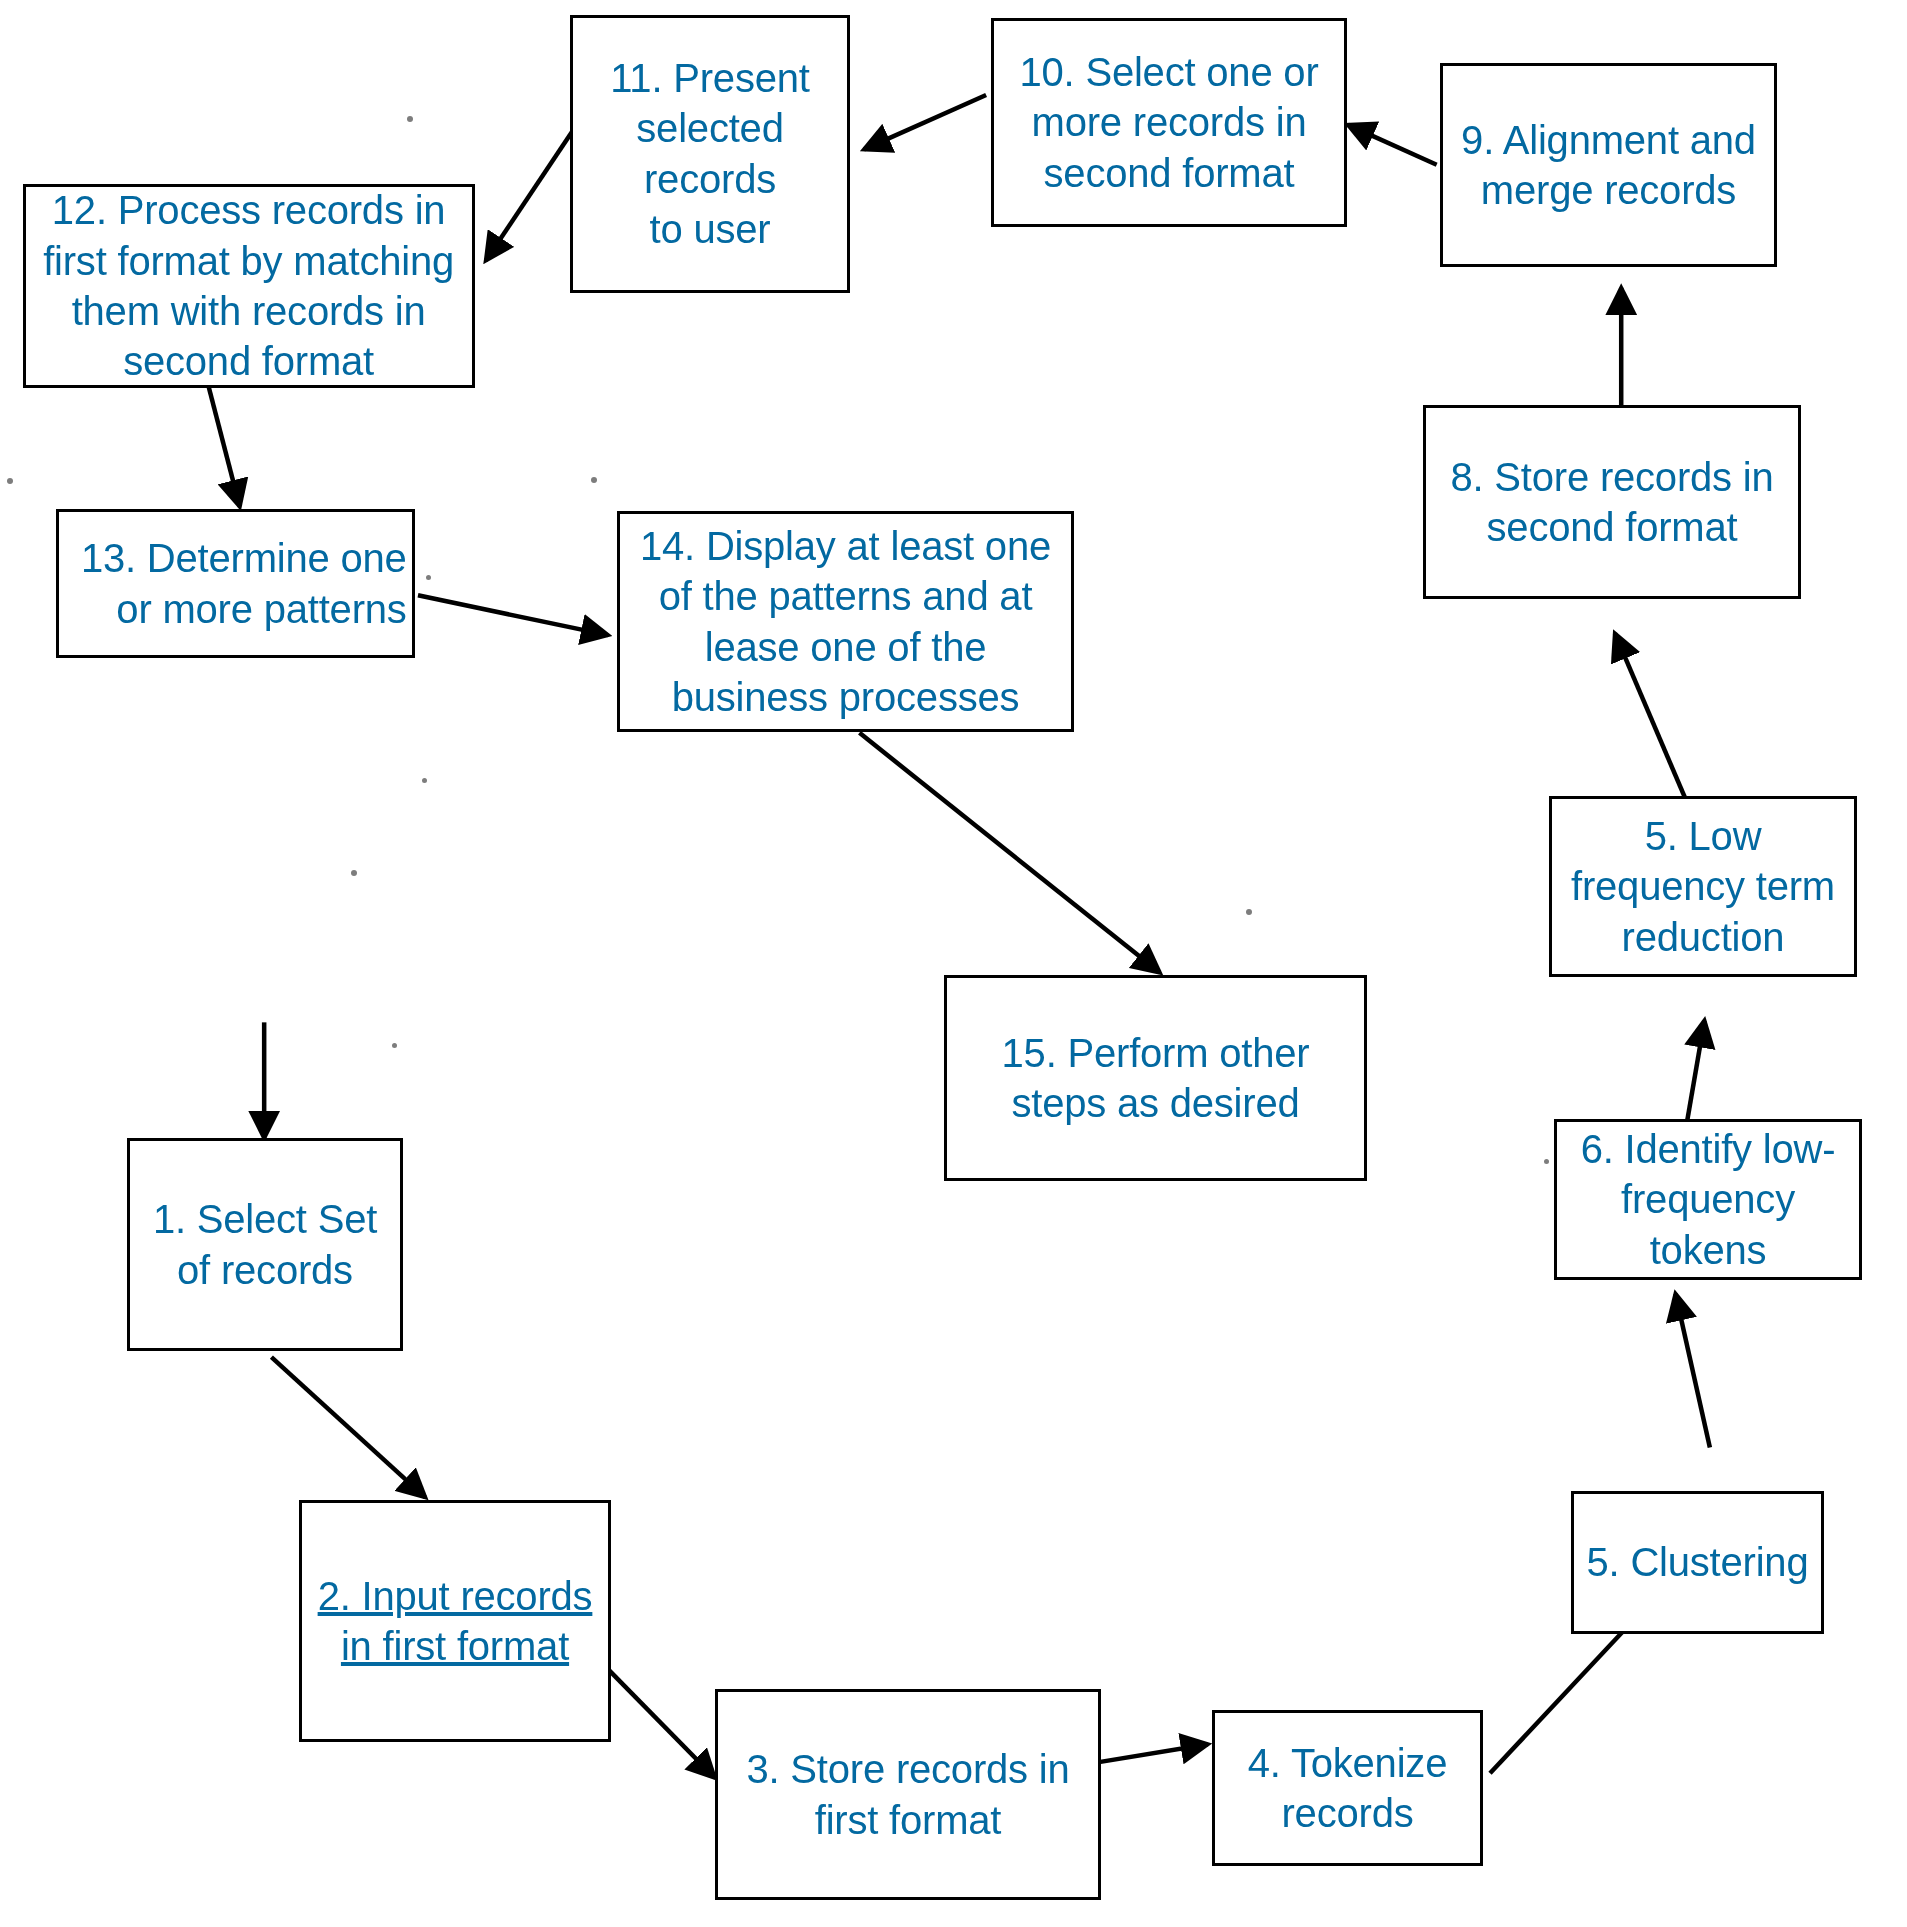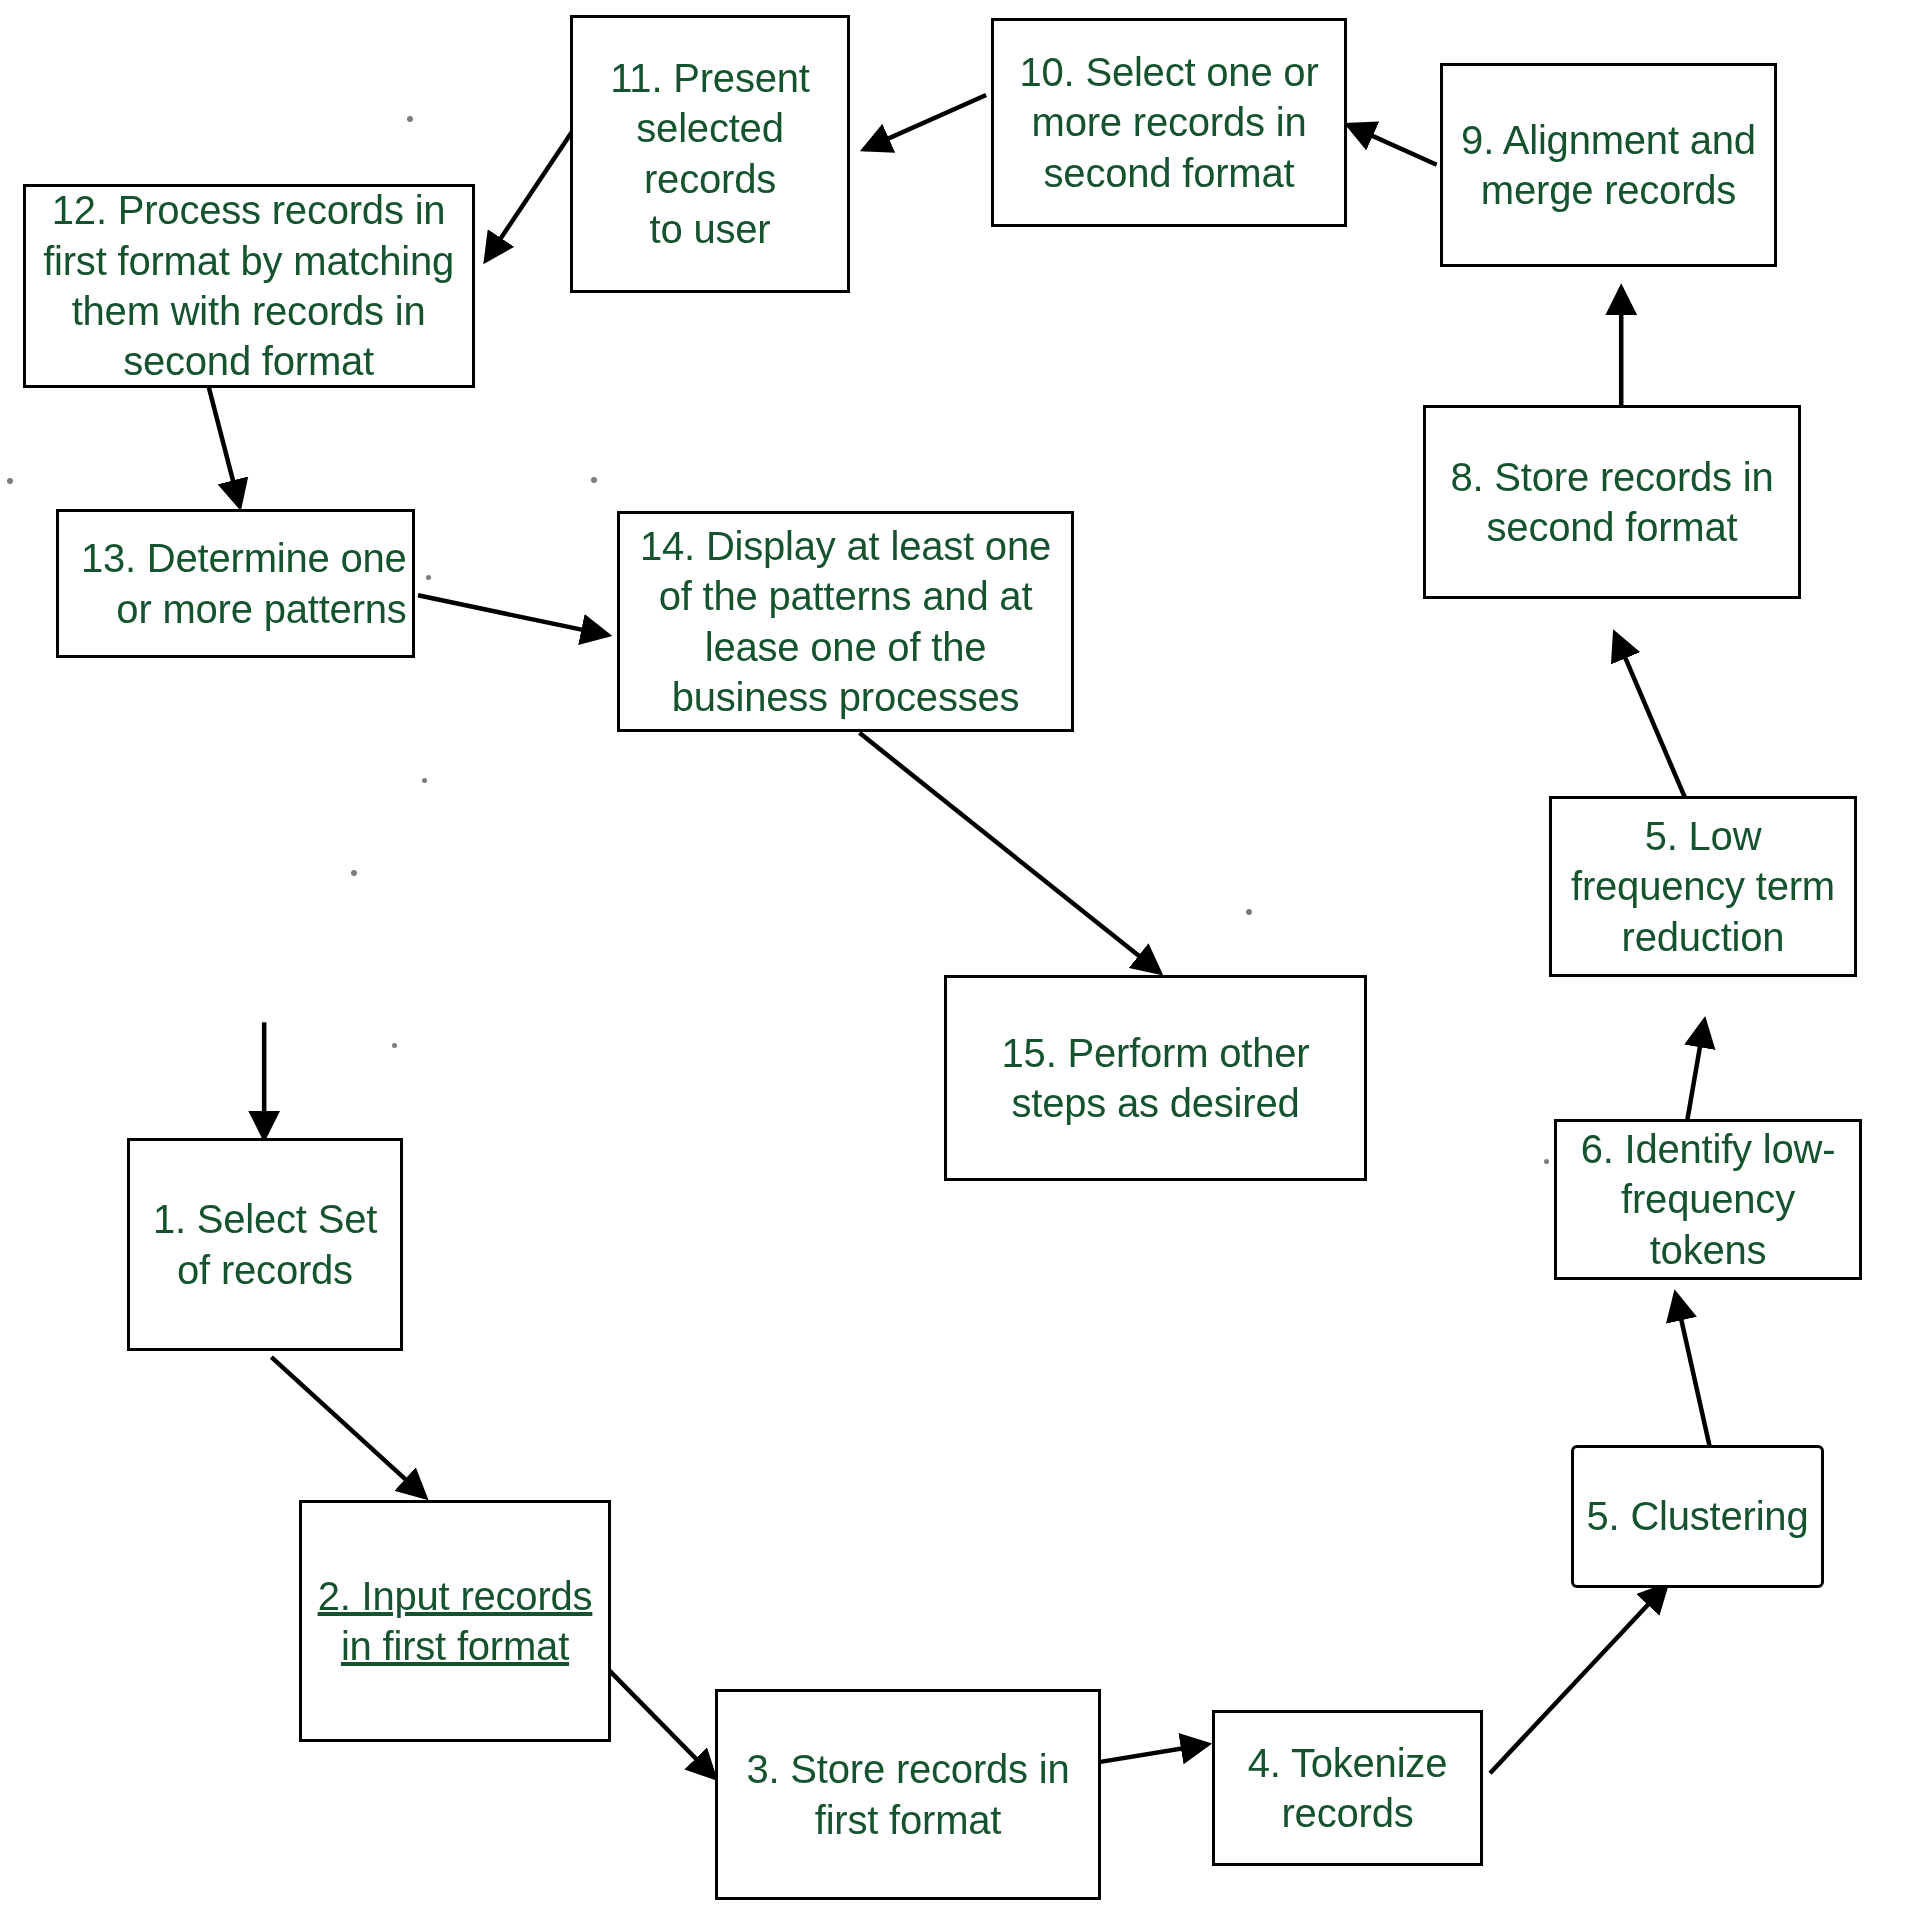--- a/index.html
+++ b/index.html
@@ -17,21 +17,21 @@
   }
   .node {
     position: absolute;
     box-sizing: border-box;
     border: 3.6px solid #000000;
     background: #ffffff;
     display: flex;
     align-items: center;
     justify-content: center;
     text-align: center;
-    color: #14532d;
+    color: #0369a1;
     z-index: 5;
   }
   .node .label {
     display: block;
     width: 100%;
     padding: 0 5.4px;
     box-sizing: border-box;
     white-space: pre-line;
     line-height: 1.26;
     font-size: 40px;
@@ -129,21 +129,21 @@
   <div class="node" style="left:715px; top:1689px; width:386px; height:211px;">
     <span class="label">3.  Store records in
 first format</span>
   </div>
 
   <div class="node" style="left:1212px; top:1684px; width:271px; height:156px;margin-top:26px;">
     <span class="label">4.  Tokenize
 records</span>
   </div>
 
-  <div class="node" style="left:1571px; top:1445px; width:253px; height:143px;border-radius:6px;">
+  <div class="node" style="left:1571px; top:1491px; width:253px; height:143px;">
     <span class="label">5.  Clustering</span>
   </div>
 
   <div class="node" style="left:1554px; top:1119px; width:308px; height:161px;">
     <span class="label">6.  Identify low-
 frequency tokens</span>
   </div>
 
   <div class="node" style="left:1549px; top:796px; width:308px; height:181px;">
     <span class="label">5.  Low

